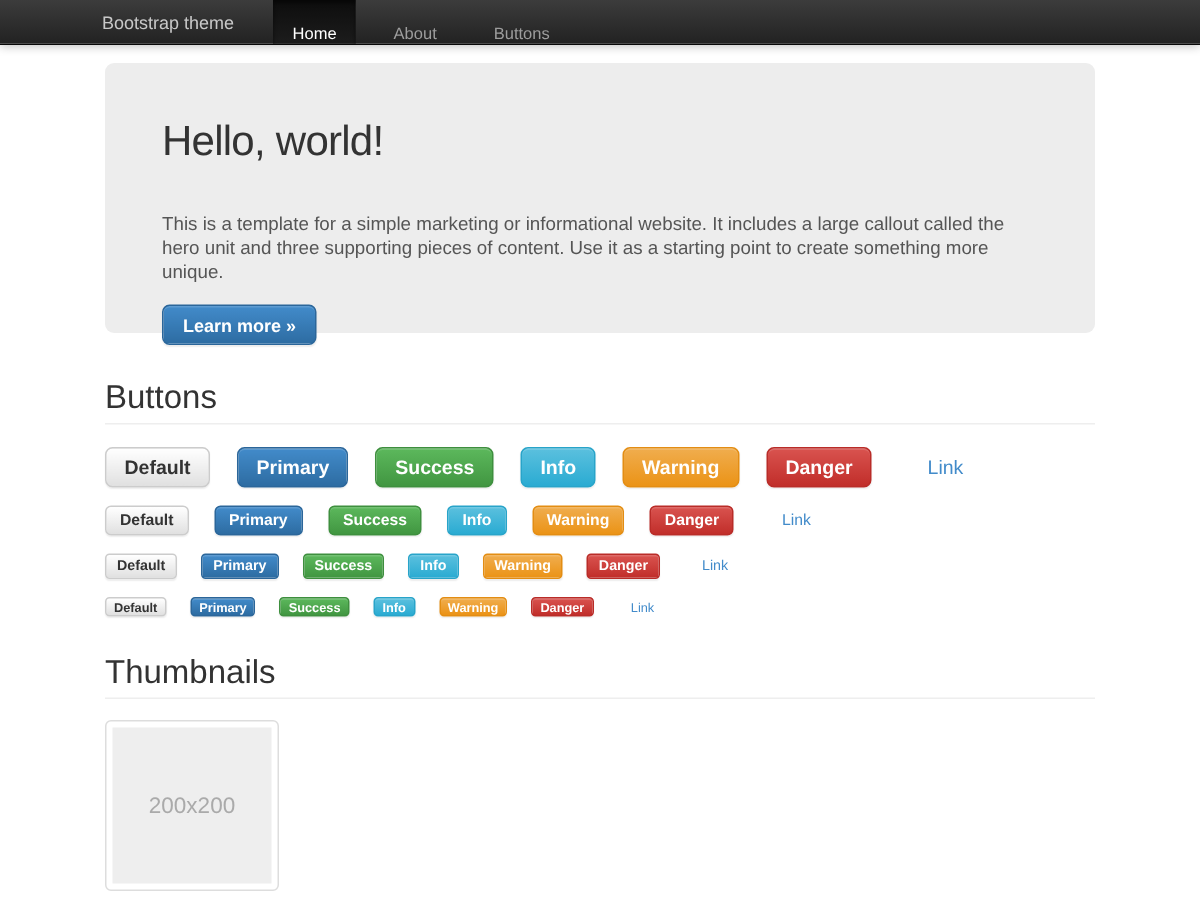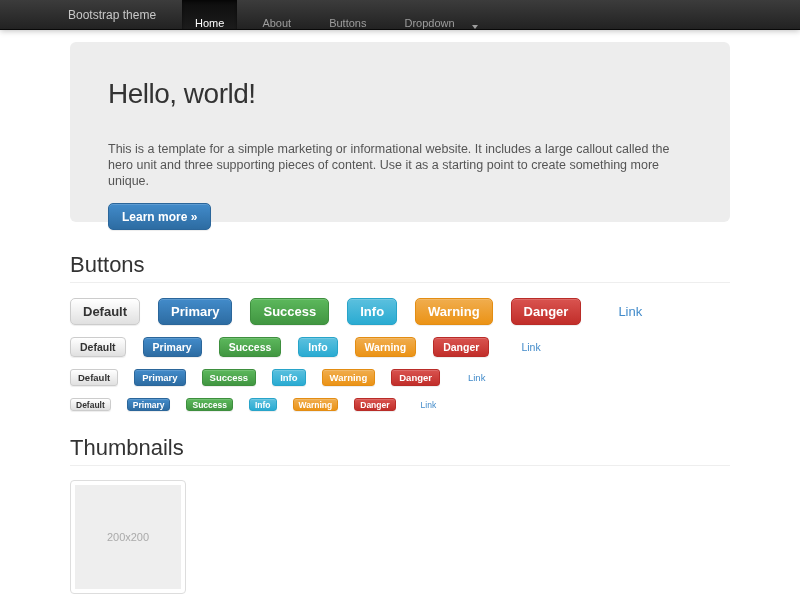--- a/index.html
+++ b/index.html
@@ -120,42 +120,38 @@
     padding: 4px;
     background: #fff;
     border: 1px solid #ddd;
     border-radius: 4px;
     cursor: pointer;
   }
   .thumb-img {
     width: 106px; height: 104px;
     background: #eee;
     display: flex; align-items: center; justify-content: center;
-    color: #aaa; font-size: 11px;
+    color: #aaa; font-size: 15px;
   }
 </style>
 </head>
 <body>
 
 <nav class="navbar">
   <a class="navbar-brand">Bootstrap theme</a>
   <ul class="nav-list">
     <li class="nav-item active">
       <span>Home</span>
     </li>
     <li class="nav-item">
       <span>About</span>
     </li>
     <li class="nav-item">
       <span>Buttons</span>
     </li>
-    <li class="nav-item">
-      <span>Dropdown</span>
-      <span class="caret-icon"></span>
-    </li>
   </ul>
 </nav>
 
 <div class="container">
 
   <div class="jumbotron">
     <h1>Hello, world!</h1>
     <p>This is a template for a simple marketing or informational website. It includes a large callout called the hero unit and three supporting pieces of content. Use it as a starting point to create something more unique.</p>
     <span class="btn btn-primary cta-btn">Learn more »</span>
   </div>

